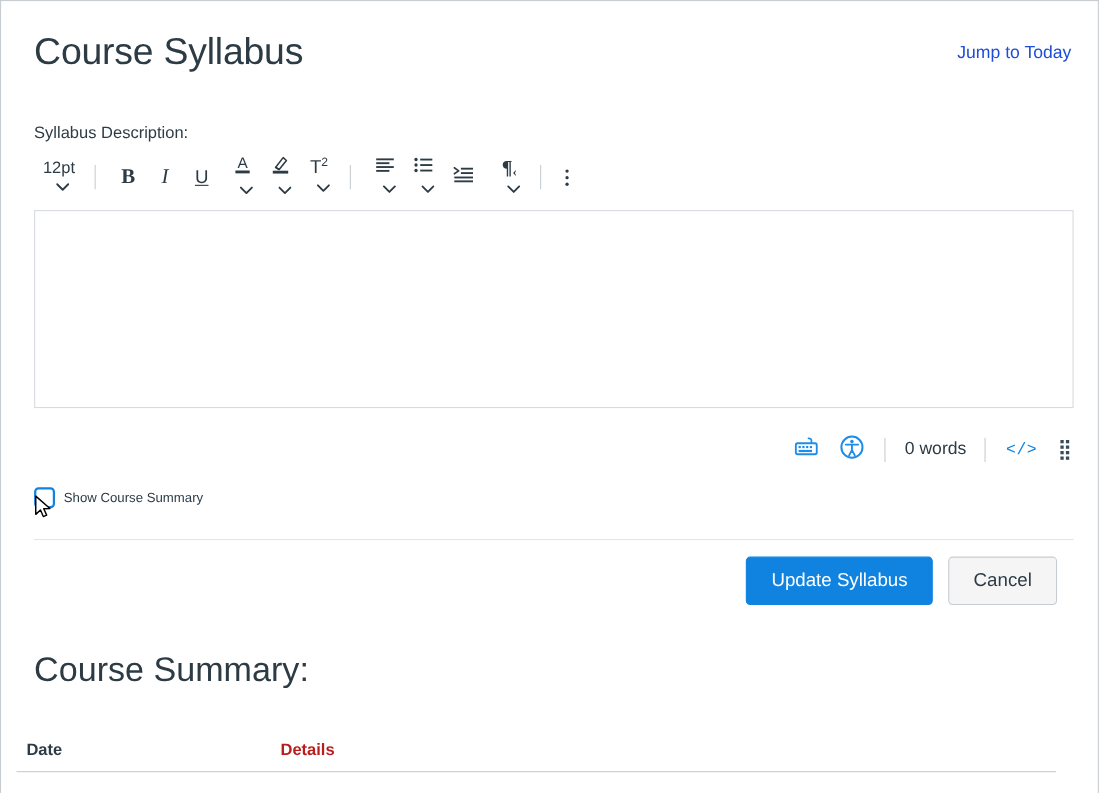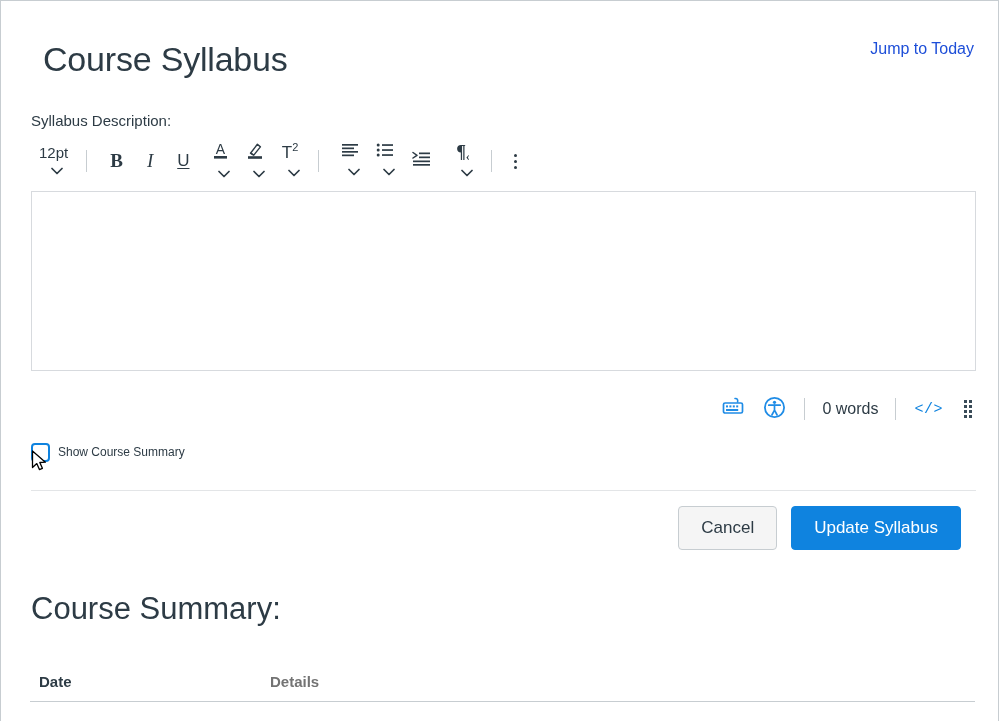--- a/index.html
+++ b/index.html
@@ -32,21 +32,21 @@
     top: 26px;
     display: flex;
     align-items: flex-start;
     justify-content: space-between;
   }
   .page-title {
     font-size: 34px;
     line-height: 40px;
     font-weight: 400;
     color: #2d3b45;
-    margin: 12px;
+    margin: 0;
     letter-spacing: -0.2px;
   }
   .jump-link {
     font-size: 16px;
     line-height: 22px;
     color: #1d4ed8;
     text-decoration: none;
     margin-top: 11px;
     cursor: pointer;
   }
@@ -264,41 +264,41 @@
     left: 30px;
     top: 588px;
     font-size: 31px;
     line-height: 40px;
     font-weight: 400;
     color: #2d3b45;
     margin: 0;
   }
   .summary-table {
     position: absolute;
-    left: 29px;
+    left: 14px;
     top: 672px;
     width: 945px;
   }
   .summary-thead {
     display: flex;
     border-bottom: 1px solid #c7cdd1;
     padding-bottom: 11px;
   }
   .th-date {
     width: 240px;
     font-size: 15px;
     font-weight: 700;
     color: #2d3b45;
     padding-left: 9px;
     box-sizing: border-box;
   }
   .th-details {
     font-size: 15px;
     font-weight: 700;
-    color: #737373;
+    color: #b91c1c;
   }
 </style>
 </head>
 <body>
 
 <div id="page">
 
   <div class="header-row">
     <h1 class="page-title">Course Syllabus</h1>
     <a class="jump-link">Jump to Today</a>
@@ -496,22 +496,22 @@
 
   <div class="mouse-cursor">
     <svg width="18" height="24" viewBox="0 0 18 24">
       <path d="M1.5 1 L1.5 17.6 L5.8 13.6 L8.4 19.6 L11.4 18.3 L8.8 12.5 L14.4 12.2 Z" fill="#ffffff" stroke="#000000" stroke-width="1.3" stroke-linejoin="round"></path>
     </svg>
   </div>
 
   <div class="form-divider"></div>
 
   <div class="button-row">
+    <button class="btn btn-primary">Update Syllabus</button>
     <button class="btn btn-secondary">Cancel</button>
-    <button class="btn btn-primary">Update Syllabus</button>
   </div>
 
   <h2 class="summary-title">Course Summary:</h2>
 
   <div class="summary-table">
     <div class="summary-thead">
       <div class="th-date">Date</div>
       <div class="th-details">Details</div>
     </div>
   </div>

